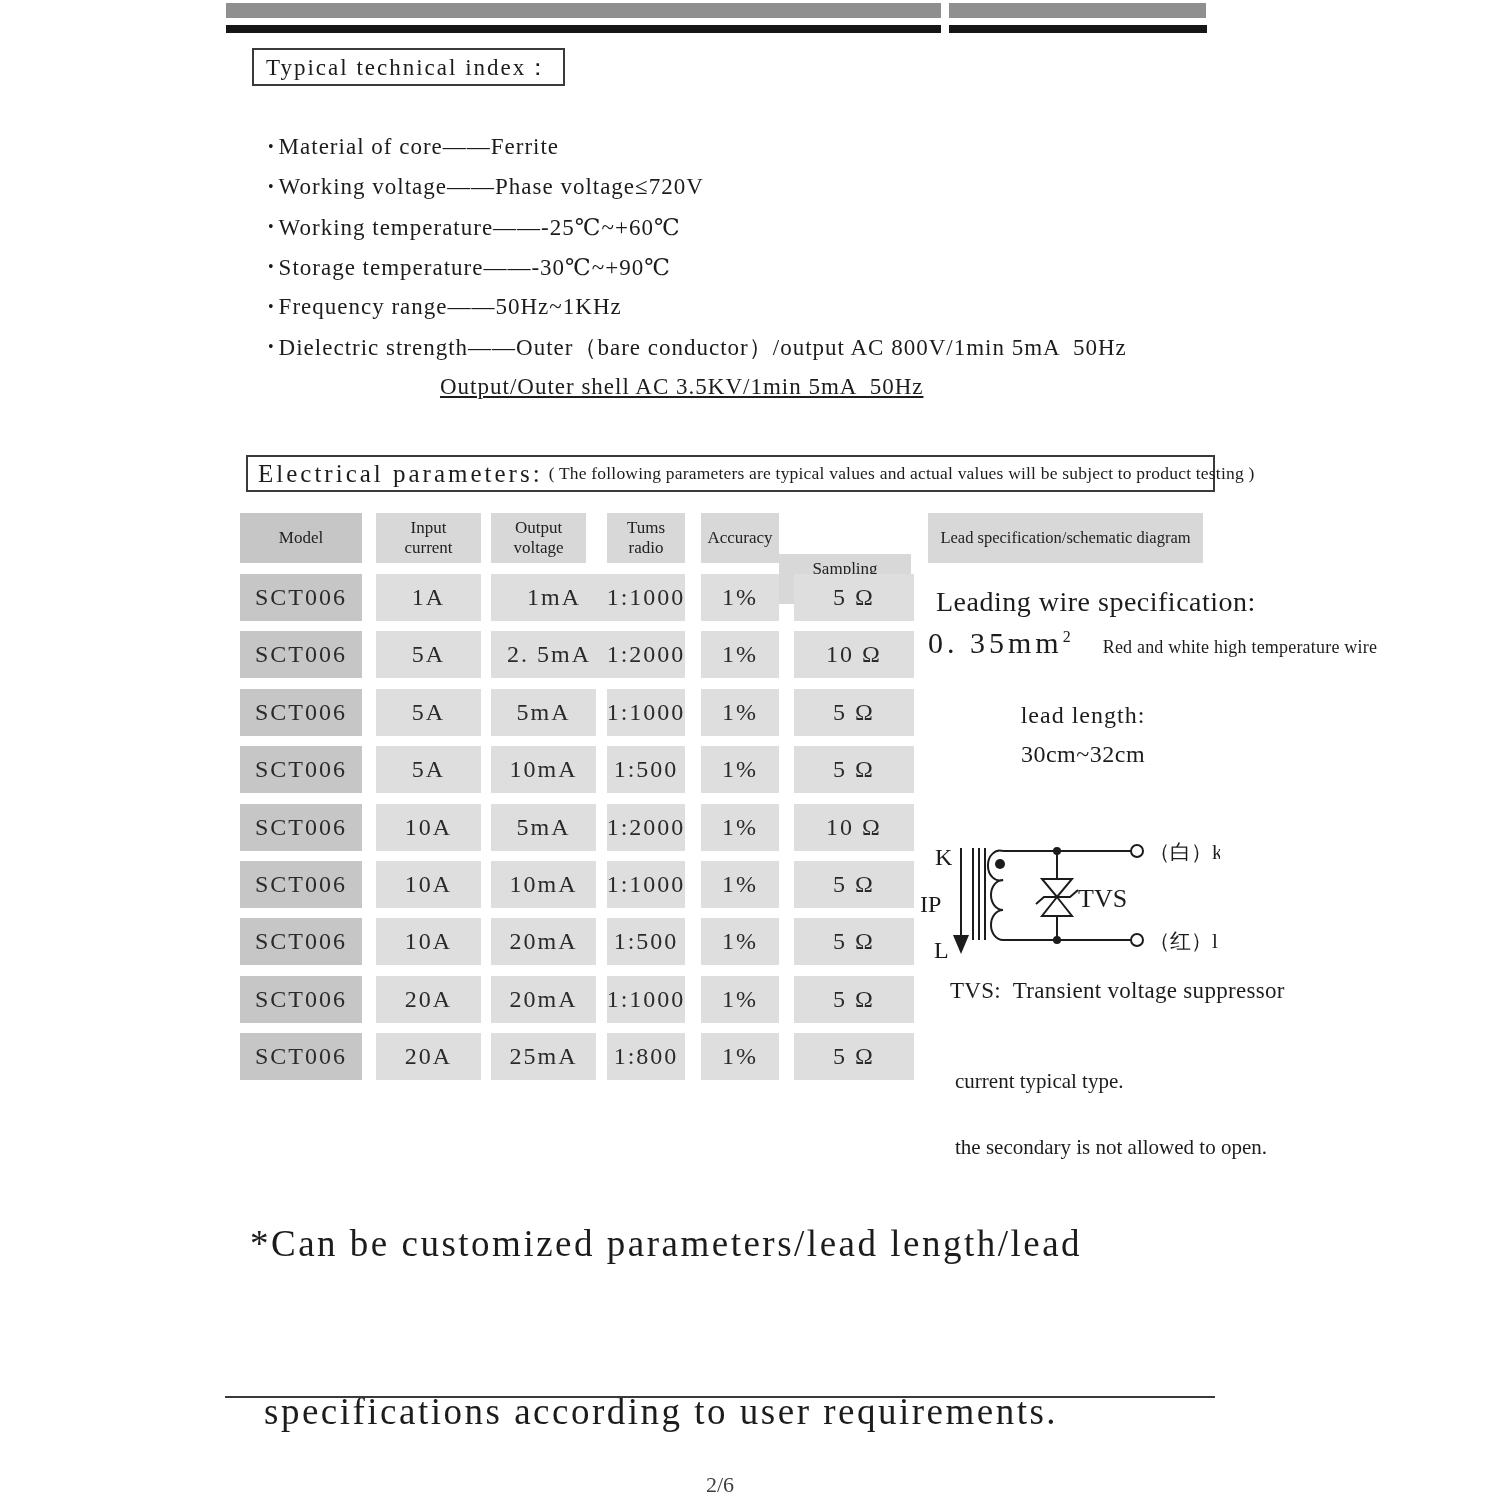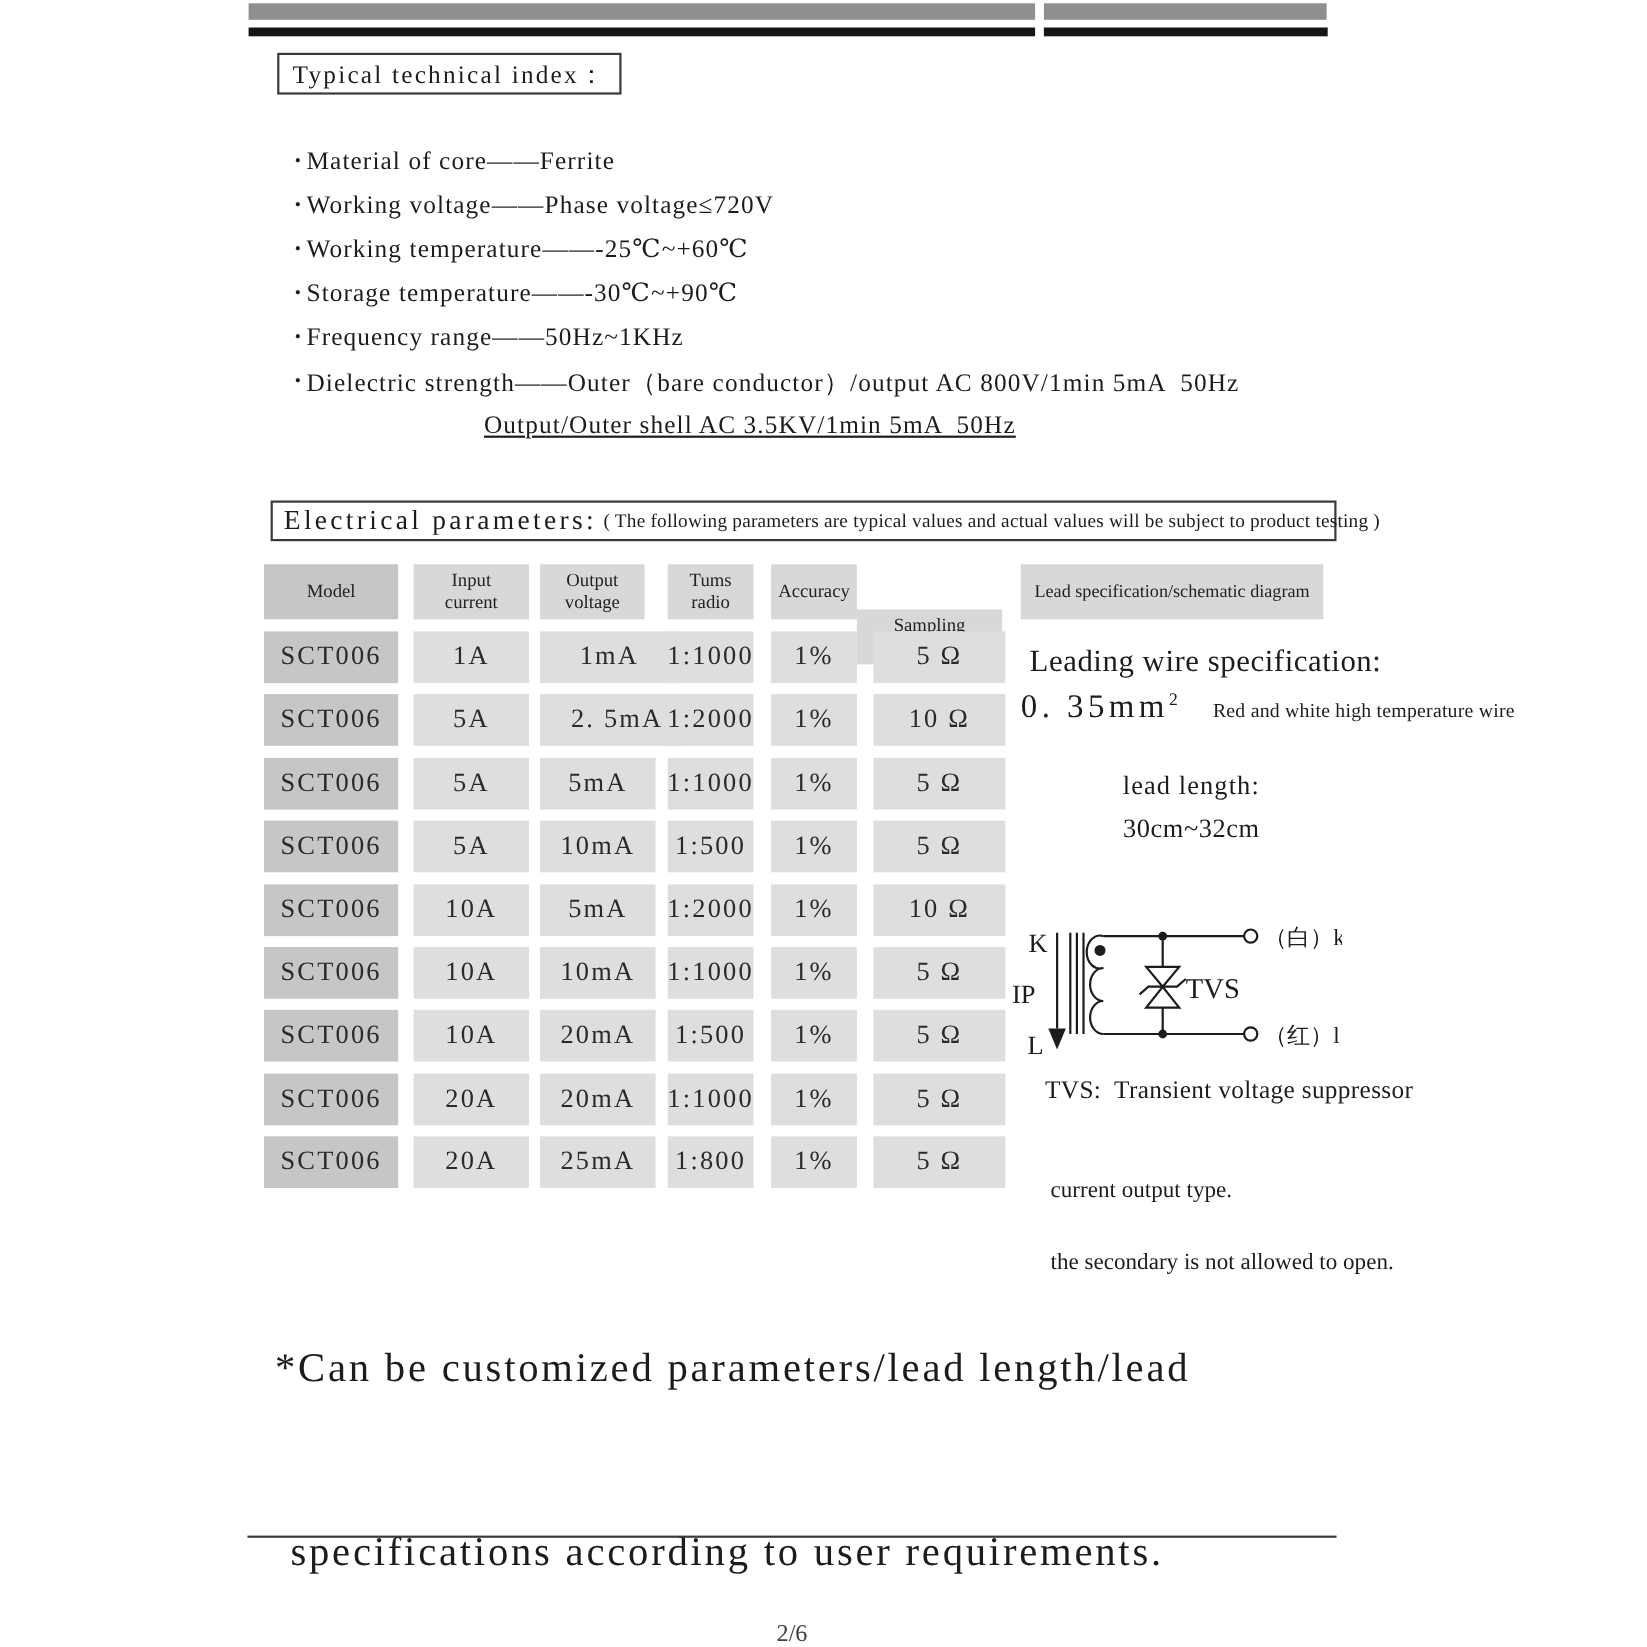--- a/index.html
+++ b/index.html
@@ -112,21 +112,21 @@
           <div class="tcell model" style="left: 0px; width: 122px;">SCT006</div>
           <div class="tcell" style="left: 136px; width: 105px;">1A</div>
           <div class="tcell" style="left: 251px; width: 126px;">1mA</div>
           <div class="tcell" style="left: 367px; width: 78px;">1:1000</div>
           <div class="tcell" style="left: 461px; width: 78px;">1%</div>
           <div class="tcell" style="left: 554px; width: 120px;">5 Ω</div>
         </div>
         <div class="trow" style="top: 118.4px;">
           <div class="tcell model" style="left: 0px; width: 122px;">SCT006</div>
           <div class="tcell" style="left: 136px; width: 105px;">5A</div>
-          <div class="tcell" style="left: 251px; width: 116px; padding-left: 12px;">2. 5mA</div>
+          <div class="tcell" style="left: 251px; width: 116px;">2. 5mA</div>
           <div class="tcell" style="left: 367px; width: 78px;">1:2000</div>
           <div class="tcell" style="left: 461px; width: 78px;">1%</div>
           <div class="tcell" style="left: 554px; width: 120px;">10 Ω</div>
         </div>
         <div class="trow" style="top: 175.8px;">
           <div class="tcell model" style="left: 0px; width: 122px;">SCT006</div>
           <div class="tcell" style="left: 136px; width: 105px;">5A</div>
           <div class="tcell" style="left: 251px; width: 105px;">5mA</div>
           <div class="tcell" style="left: 367px; width: 78px;">1:1000</div>
           <div class="tcell" style="left: 461px; width: 78px;">1%</div>
@@ -213,21 +213,21 @@
     <polygon points="127,44 157,44 142,62" fill="#fff" stroke="#1c1c1c" stroke-width="2"></polygon>
     <polygon points="127,81 157,81 142,62" fill="#fff" stroke="#1c1c1c" stroke-width="2"></polygon>
     <path d="M 121 69 L 129 62 L 155 62 L 163 55" fill="none" stroke="#1c1c1c" stroke-width="2"></path>
     <text x="163" y="72" font-size="26">TVS</text>
     <text x="234" y="24" font-size="21">（白）k</text>
     <text x="234" y="113" font-size="21">（红）l</text>
   </svg>
 
   <div class="tvs-note">TVS:  Transient voltage suppressor</div>
   <div class="sec-note">
-    <div>current output type.</div>
+    <div>current typical type.</div>
     <div>the secondary is not allowed to open.</div>
   </div>
 
   <div class="footnote">
     <div>*Can be customized parameters/lead length/lead</div>
     <div class="fl2">specifications according to user requirements.</div>
   </div>
 
   <div class="foot-rule"></div>
   <div class="page-num">2/6</div>

